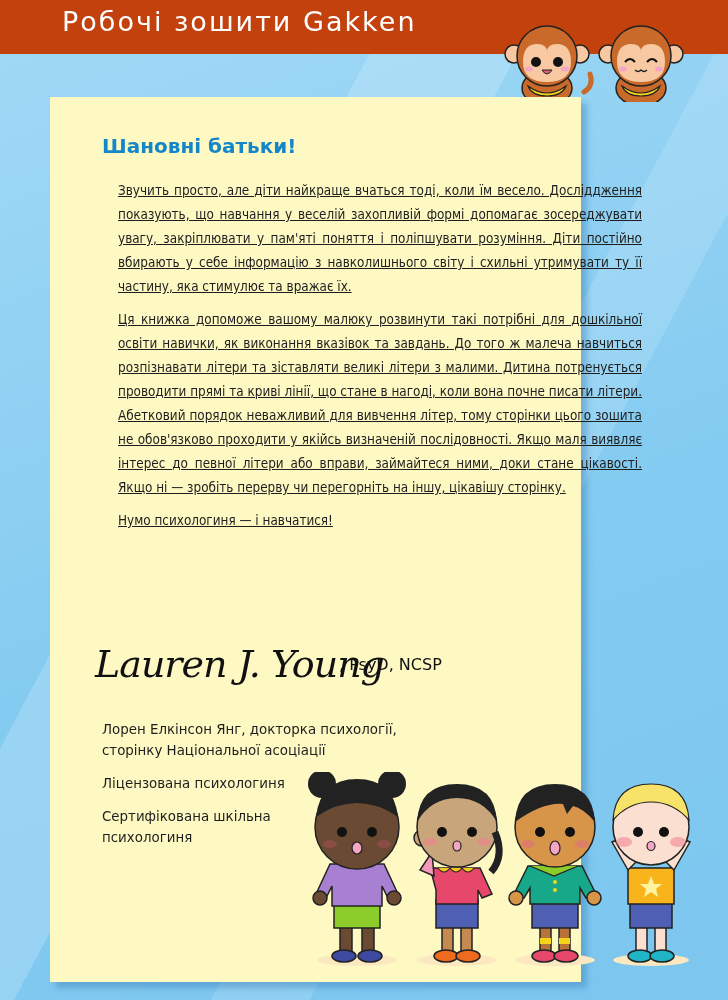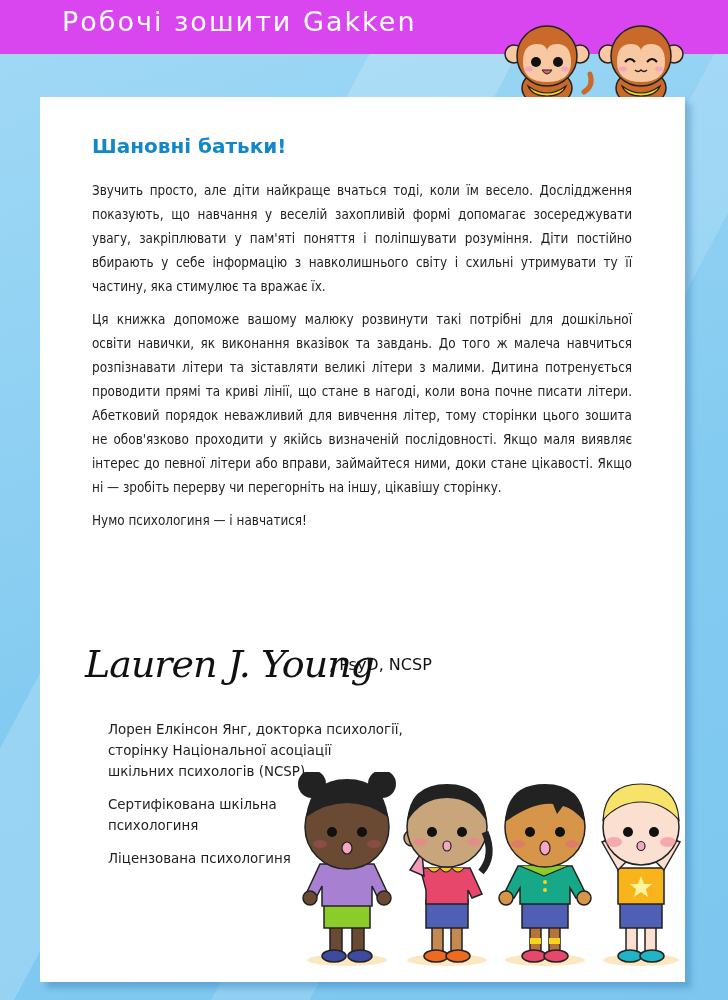--- a/index.html
+++ b/index.html
@@ -2,31 +2,31 @@
 <html><head>
 <meta charset="utf-8">
 <style>
   html,body{margin:0;padding:0;}
   body{width:728px;height:1000px;overflow:hidden;position:relative;font-family:"DejaVu Sans",sans-serif;background:#86cdf2;}
   .bg{position:absolute;left:0;top:54px;width:728px;height:946px;
       background:
         linear-gradient(118deg, rgba(255,255,255,0) 0 30%, rgba(255,255,255,0.18) 30% 42%, rgba(255,255,255,0) 42% 100%),
         linear-gradient(118deg, rgba(255,255,255,0) 0 58%, rgba(255,255,255,0.14) 58% 66%, rgba(255,255,255,0) 66% 100%),
         linear-gradient(160deg, #9fd8f5 0%, #84cbf1 55%, #7cc6ef 100%);}
-  .header{position:absolute;left:0;top:0;width:728px;height:54px;background:#d946ef;}
+  .header{position:absolute;left:0;top:0;width:728px;height:54px;background:#c2410c;}
   .header-title{position:absolute;left:62px;top:6px;color:#fff;font-family:"DejaVu Sans",sans-serif;font-size:27px;letter-spacing:2px;font-weight:400;}
-  .card{position:absolute;left:40px;top:97px;width:645px;height:885px;background:#ffffff;box-shadow:6px 6px 6px rgba(40,110,170,0.35);}
+  .card{position:absolute;left:50px;top:97px;width:531px;height:885px;background:#fef9c3;box-shadow:6px 6px 6px rgba(40,110,170,0.35);}
   .heading{position:absolute;left:52px;top:37px;color:#1487c9;font-size:20px;font-weight:bold;font-family:"DejaVu Sans",sans-serif;}
   .body{position:absolute;left:52px;top:82px;width:540px;color:#1e1e1e;font-size:13.4px;line-height:24px;text-align:justify;font-family:"DejaVu Sans Condensed","DejaVu Sans",sans-serif;}
-  .body p{margin:0 0 9px 0;}
+  .body p{margin:0 0 9px 16px;text-decoration:underline;}
   .signature{position:absolute;left:45px;top:545px;width:420px;height:60px;}
   .sig-script{position:absolute;left:0;top:0;font-family:"DejaVu Serif",serif;font-style:italic;font-size:38px;color:#111;letter-spacing:-1px;}
   .sig-creds{position:absolute;left:244px;top:13px;font-family:"DejaVu Sans",sans-serif;font-size:16px;color:#111;}
   .author{position:absolute;left:52px;top:622px;width:320px;color:#1e1e1e;font-size:13.4px;line-height:21px;}
-  .author p{margin:0 0 12px 16px;}
+  .author p{margin:0 0 12px 0;}
   .kids{position:absolute;left:252px;top:675px;width:395px;height:200px;}
   .monkeys{position:absolute;left:496px;top:10px;width:232px;height:92px;}
 </style>
 </head>
 <body>
 
 <div class="bg"></div>
 
 <div class="header">
   <div class="header-title">Робочі зошити Gakken</div>
@@ -73,27 +73,26 @@
 
   <div class="signature">
     <span class="sig-script">Lauren J. Young</span>
     <span class="sig-creds">, PsyD, NCSP</span>
   </div>
 
   <div class="author">
     <p>
       <span>Лорен Елкінсон Янг, докторка психології,</span><br>
       <span>сторінку Національної асоціації</span><br>
-      <span>шкільних психологів (NCSP)</span>
     </p>
+    <p><span>Ліцензована психологиня</span></p>
     <p>
       <span>Сертифікована шкільна</span><br>
       <span>психологиня</span>
     </p>
-    <p><span>Ліцензована психологиня</span></p>
   </div>
 
   <svg class="kids" viewBox="0 0 395 200">
 
     <g>
       <ellipse cx="55" cy="188" rx="40" ry="6" fill="#fbe7c0"></ellipse>
       <rect x="38" y="150" width="12" height="30" fill="#6b4a33" stroke="#222" stroke-width="1.5"></rect>
       <rect x="60" y="150" width="12" height="30" fill="#6b4a33" stroke="#222" stroke-width="1.5"></rect>
       <ellipse cx="42" cy="184" rx="12" ry="6" fill="#3e4aa0" stroke="#222" stroke-width="1.5"></ellipse>
       <ellipse cx="68" cy="184" rx="12" ry="6" fill="#3e4aa0" stroke="#222" stroke-width="1.5"></ellipse>

